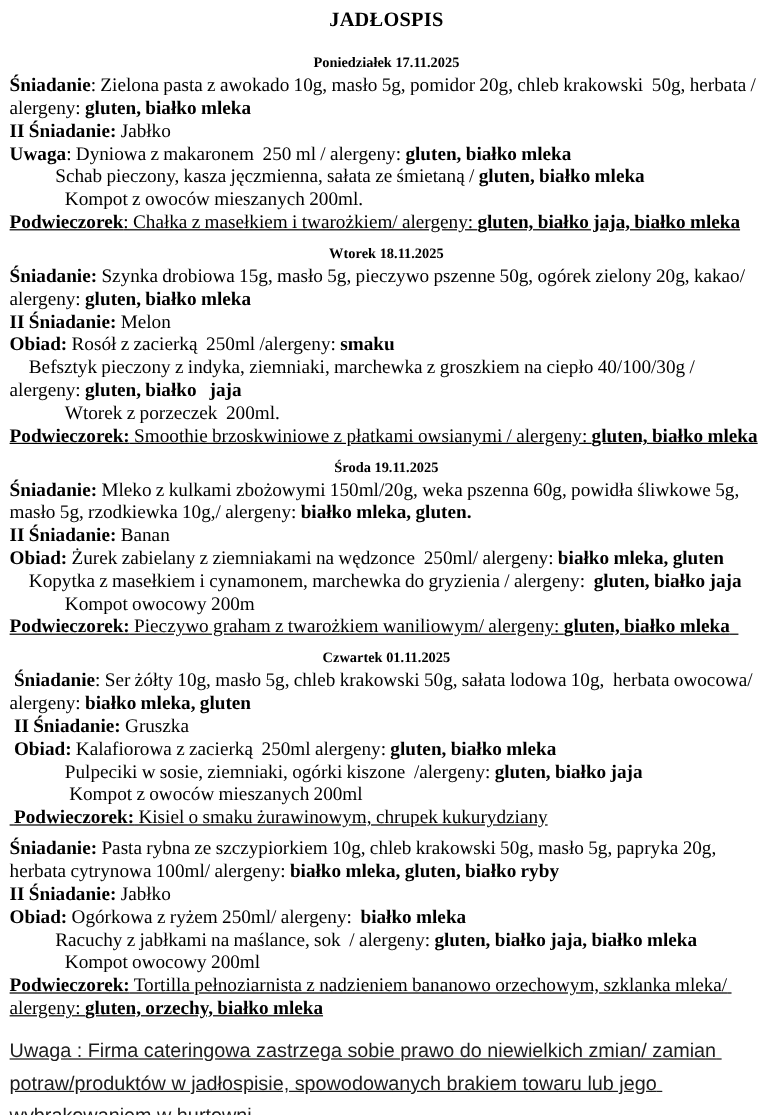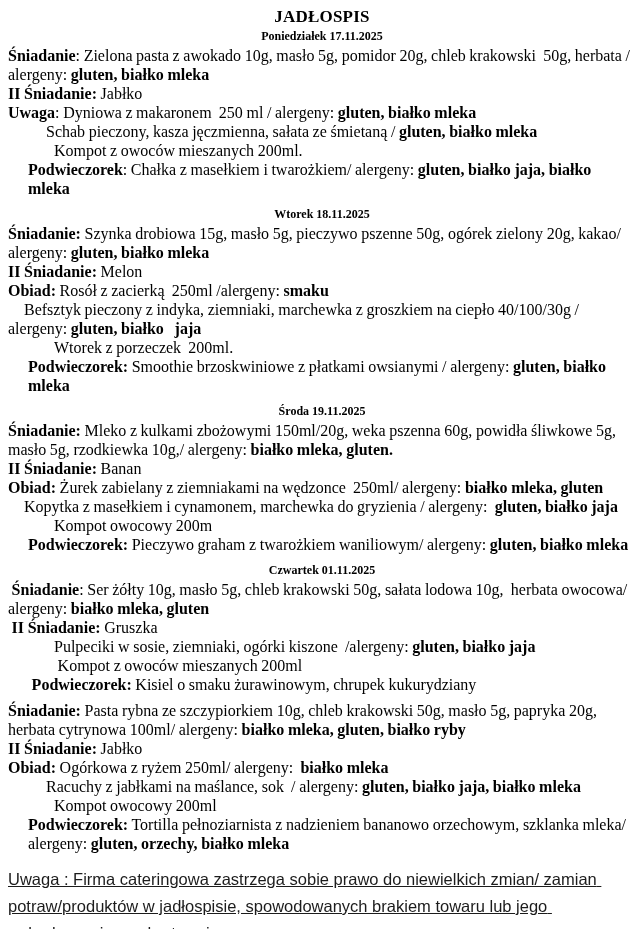--- a/index.html
+++ b/index.html
@@ -9,39 +9,40 @@
     box-sizing:border-box;
     padding:7px 8px 2px 8px;
     font-family:"Liberation Serif", serif;
     overflow:hidden;
   }
   .title{
     font-size:17px;
     font-weight:bold;
     text-align:center;
     line-height:20px;
+    margin-bottom:16px;
     letter-spacing:0.2px;
   }
   .day-header{
     font-size:12px;
     font-weight:bold;
     text-align:center;
     line-height:19px;
     margin:0;
   }
   .day{margin-top:7px;}
   .day:first-of-type{margin-top:0;}
   .line{
     font-size:16px;
     line-height:19px;
     white-space:pre-wrap;
     word-spacing:-0.4px;
   }
   .b{font-weight:bold;}
-  .u{margin-left:20px;}
+  .u{text-decoration:underline;}
   .ind-s{text-indent:16px;}
   .ind-m{text-indent:38px;}
   .ind-l{text-indent:46px;}
   .footer{
     font-family:"Liberation Sans", sans-serif;
     font-size:16.5px;
     line-height:27px;
     text-decoration:underline;
     margin-top:13px;
     color:#1c1c1c;
@@ -79,20 +80,21 @@
         <div class="line"><span class="b">II Śniadanie:</span><span> Banan</span></div>
         <div class="line"><span class="b">Obiad:</span><span> Żurek zabielany z ziemniakami na wędzonce  250ml/ alergeny: </span><span class="b">białko mleka, gluten</span></div>
         <div class="line ind-s"><span>Kopytka z masełkiem i cynamonem, marchewka do gryzienia / alergeny:  </span><span class="b">gluten, białko jaja</span></div>
         <div class="line ind-l"><span>Kompot owocowy 200m</span></div>
         <div class="line u"><span class="b">Podwieczorek:</span><span> Pieczywo graham z twarożkiem waniliowym/ alergeny: </span><span class="b">gluten, białko mleka</span><span>  </span></div>
       </div>
       <div class="day">
         <div class="day-header">Czwartek 01.11.2025</div>
         <div class="line"><span> </span><span class="b">Śniadanie</span><span>: Ser żółty 10g, masło 5g, chleb krakowski 50g, sałata lodowa 10g,  herbata owocowa/ alergeny: </span><span class="b">białko mleka, gluten</span></div>
         <div class="line"><span> </span><span class="b">II Śniadanie:</span><span> Gruszka</span></div>
+        <div class="line"><span> </span><span class="b">Obiad:</span><span> Kalafiorowa z zacierką  250ml alergeny: </span><span class="b">gluten, białko mleka</span></div>
         <div class="line ind-l"><span>Pulpeciki w sosie, ziemniaki, ogórki kiszone  /alergeny: </span><span class="b">gluten, białko jaja</span></div>
         <div class="line ind-l"><span> Kompot z owoców mieszanych 200ml</span></div>
         <div class="line u"><span> </span><span class="b">Podwieczorek:</span><span> Kisiel o smaku żurawinowym, chrupek kukurydziany</span></div>
       </div>
       <div class="day">
         <div class="line"><span class="b">Śniadanie:</span><span> Pasta rybna ze szczypiorkiem 10g, chleb krakowski 50g, masło 5g, papryka 20g,  herbata cytrynowa 100ml/ alergeny: </span><span class="b">białko mleka, gluten, białko ryby</span></div>
         <div class="line"><span class="b">II Śniadanie:</span><span> Jabłko</span></div>
         <div class="line"><span class="b">Obiad:</span><span> Ogórkowa z ryżem 250ml/ alergeny:  </span><span class="b">białko mleka</span></div>
         <div class="line ind-m"><span>Racuchy z jabłkami na maślance, sok  / alergeny: </span><span class="b">gluten, białko jaja, białko mleka</span></div>
         <div class="line ind-l"><span>Kompot owocowy 200ml</span></div>

